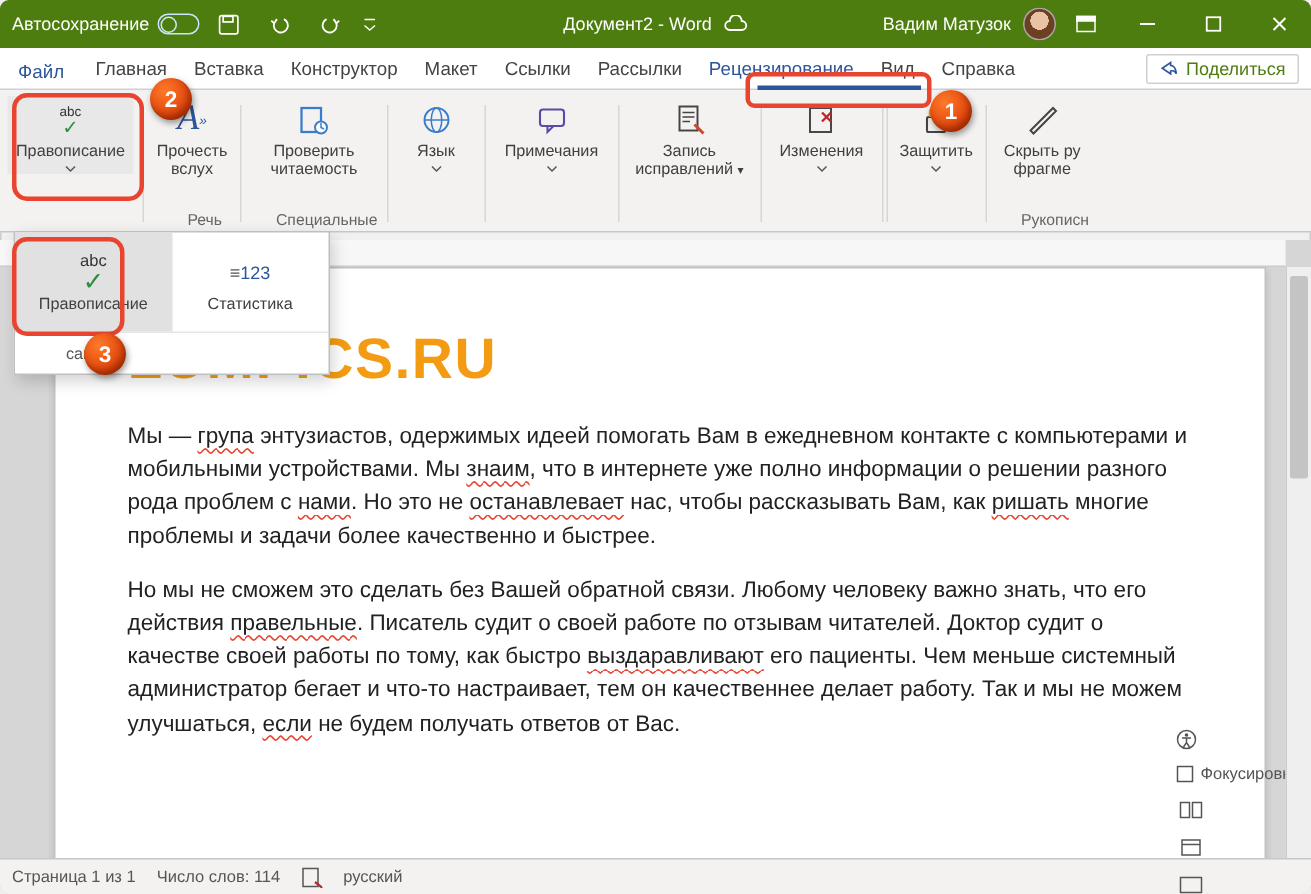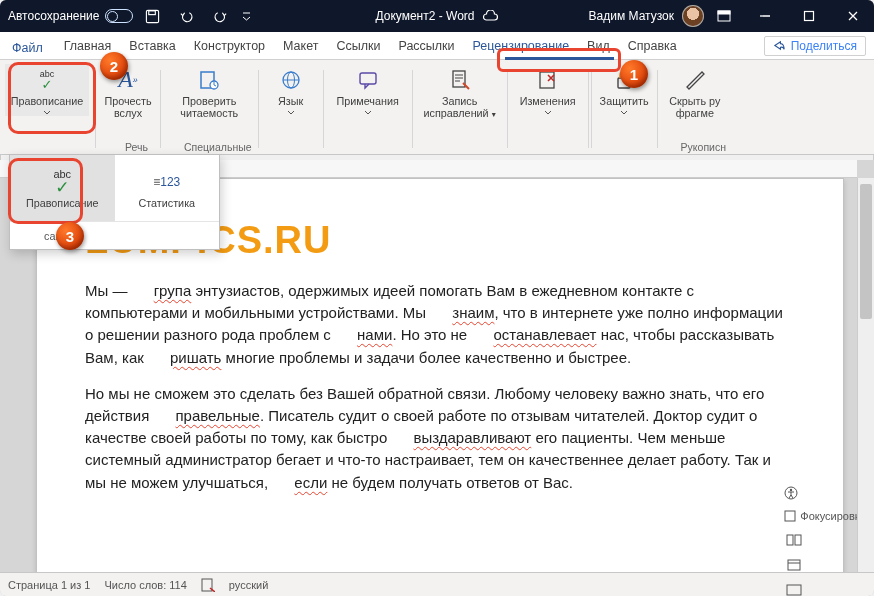--- a/index.html
+++ b/index.html
@@ -1,53 +1,53 @@
 <!DOCTYPE html>
 <html><head>
 <meta charset="utf-8">
 <style>
   *{box-sizing:border-box;margin:0;padding:0;font-family:"Segoe UI",Arial,sans-serif;}
   body{width:874px;height:596px;background:#f0f0f0;overflow:hidden;position:relative;border-radius:6px;box-shadow:0 0 0 1px #ccc inset;}
-  .titlebar{height:32px;background:#0f172a;display:flex;align-items:center;color:#fff;font-size:12px;position:relative;}
+  .titlebar{height:32px;background:#4d7c0f;display:flex;align-items:center;color:#fff;font-size:12px;position:relative;}
   .titlebar .left{display:flex;align-items:center;gap:4px;padding-left:8px;}
   .autosave{display:flex;align-items:center;gap:6px;}
   .switch{width:28px;height:14px;border:1.2px solid #cde3ff;border-radius:7px;position:relative;}
   .switch::after{content:"";position:absolute;left:1px;top:1px;width:9px;height:9px;border-radius:50%;border:1.2px solid #cde3ff;}
   .tb-icon{width:30px;height:30px;display:flex;align-items:center;justify-content:center;font-size:13px;}
   .titlebar .center{position:absolute;left:50%;transform:translateX(-50%);display:flex;align-items:center;gap:8px;font-size:12px;white-space:nowrap;}
   .titlebar .right{margin-left:auto;display:flex;align-items:center;gap:2px;padding-right:0;}
   .avatar{width:22px;height:22px;border-radius:50%;background:radial-gradient(circle at 50% 40%, #e9c3a3 35%, #6b4023 36%);box-shadow:0 0 0 1px #aaa inset;}
   .winbtn{width:42px;height:32px;display:flex;align-items:center;justify-content:center;font-size:12px;color:#fff;}
   .winbtn svg{stroke:#fff;}
   .tabs{height:28px;background:#fff;border-bottom:1px solid #d0d0d0;display:flex;align-items:stretch;font-size:12.5px;color:#444;position:relative;}
   .tab{padding:0 9px;display:flex;align-items:center;cursor:default;}
   .tab.file{color:#2B579A;font-weight:400;padding:16px 12px;}
   .tab.active{color:#2B579A;}
   .tab-underline{position:absolute;bottom:-1px;height:3px;background:#2B579A;}
-  .share-btn{margin-left:auto;margin-right:8px;display:flex;align-items:center;gap:5px;color:#3b82f6;border:1px solid #d0d0d0;padding:2px 8px;font-size:12px;border-radius:2px;align-self:center;}
+  .share-btn{margin-left:auto;margin-right:8px;display:flex;align-items:center;gap:5px;color:#4d7c0f;border:1px solid #d0d0d0;padding:2px 8px;font-size:12px;border-radius:2px;align-self:center;}
   .ribbon{height:95px;background:#F3F2F1;border-bottom:1px solid #c7c7c7;display:flex;align-items:flex-start;padding:4px 0 0 0;color:#404040;}
   .group{display:flex;flex-direction:column;align-items:center;height:100%;padding:0 5px;}
   .group-top{display:flex;flex:1;align-items:flex-start;gap:2px;}
   .group-label{font-size:10.5px;color:#666;height:15px;display:flex;align-items:center;margin-left:17px;}
   .rbtn{display:flex;flex-direction:column;align-items:center;justify-content:flex-start;width:auto;min-width:52px;padding:3px 2px 0 2px;font-size:10.8px;text-align:center;line-height:1.15;cursor:default;}
   .rbtn .ic{height:26px;display:flex;align-items:center;justify-content:center;font-size:20px;}
   .rbtn .lbl{margin-top:2px;}
   .sep{width:1px;height:78px;background:#d6d6d6;margin:6px 1px 0 1px;}
   .dropdown{position:absolute;top:154px;left:9px;width:211px;height:96px;background:#fff;border:1px solid #bfbfbf;box-shadow:2px 4px 10px rgba(0,0,0,.18);z-index:40;}
   .dropdown .row{display:flex;height:66px;}
   .dropdown .dbtn{flex:1;display:flex;flex-direction:column;align-items:center;justify-content:center;font-size:10.8px;color:#404040;}
   .dropdown .dbtn .ic{height:30px;font-size:22px;display:flex;align-items:center;justify-content:center;}
   .dropdown .dbtn.sel{background:#e1e1e1;}
   .dropdown .bottom{height:28px;border-top:1px solid #e5e5e5;font-size:10.8px;color:#555;display:flex;align-items:center;padding-left:34px;}
   .doc-area{position:absolute;top:160px;left:0;right:0;bottom:24px;background:#d6d6d6;overflow:hidden;display:flex;justify-content:center;}
   .ruler{position:absolute;top:0;left:0;right:17px;height:18px;background:#f7f7f7;border-bottom:1px solid #ccc;z-index:3;}
   .page{position:absolute;top:18px;left:36px;width:808px;background:#fff;border:1px solid #c2c2c2;box-shadow:0 2px 5px rgba(0,0,0,.15);min-height:470px;padding:40px 48px 48px 48px;}
   .page h1{font-size:38px;font-weight:800;color:#F39B12;letter-spacing:1px;margin-bottom:18px;}
   .page p{font-size:15px;line-height:1.48;color:#222;margin-bottom:14px;font-family:"Segoe UI",Arial,sans-serif;}
-  .sp{text-decoration:underline wavy #E8442F;text-decoration-thickness:1.4px;text-underline-offset:3px;margin-left:22px;}
+  .sp{text-decoration:underline wavy #E8442F;text-decoration-thickness:1.4px;text-underline-offset:3px;}
   .scrollbar-v{position:absolute;right:0;top:18px;bottom:0;width:17px;background:#efefef;border-left:1px solid #ccc;z-index:5;}
   .scroll-thumb-v{position:absolute;top:6px;left:2px;right:2px;height:135px;background:#c4c4c4;border-radius:2px;}
   .statusbar{position:absolute;bottom:0;left:0;right:0;height:24px;background:#F3F2F1;border-top:1px solid #c7c7c7;display:flex;align-items:center;font-size:11px;color:#555;padding:0 8px;gap:14px;}
   .statusbar .rt{margin-left:auto;display:flex;gap:10px;flex-direction:column;}
   .zoom-slider{width:78px;height:3px;background:#bdbdbd;position:relative;border-radius:2px;}
   .zoom-slider::after{content:"";position:absolute;left:50%;top:-4px;width:4px;height:11px;background:#6a6a6a;border-radius:1px;transform:translateX(-50%);}
   .viewbtn{width:20px;height:15px;display:flex;align-items:center;justify-content:center;}
   .callout{position:absolute;z-index:60;background:radial-gradient(circle at 35% 30%, #ff7a2a, #d93a05 75%);color:#fff;border-radius:50%;width:28px;height:28px;display:flex;align-items:center;justify-content:center;font-weight:700;font-size:15px;box-shadow:inset -2px -3px 4px rgba(0,0,0,.28), 1px 2px 4px rgba(0,0,0,.4);}
   .ring{position:absolute;z-index:55;border:3px solid #E8442F;border-radius:10px;pointer-events:none;}
   svg{display:block;}

